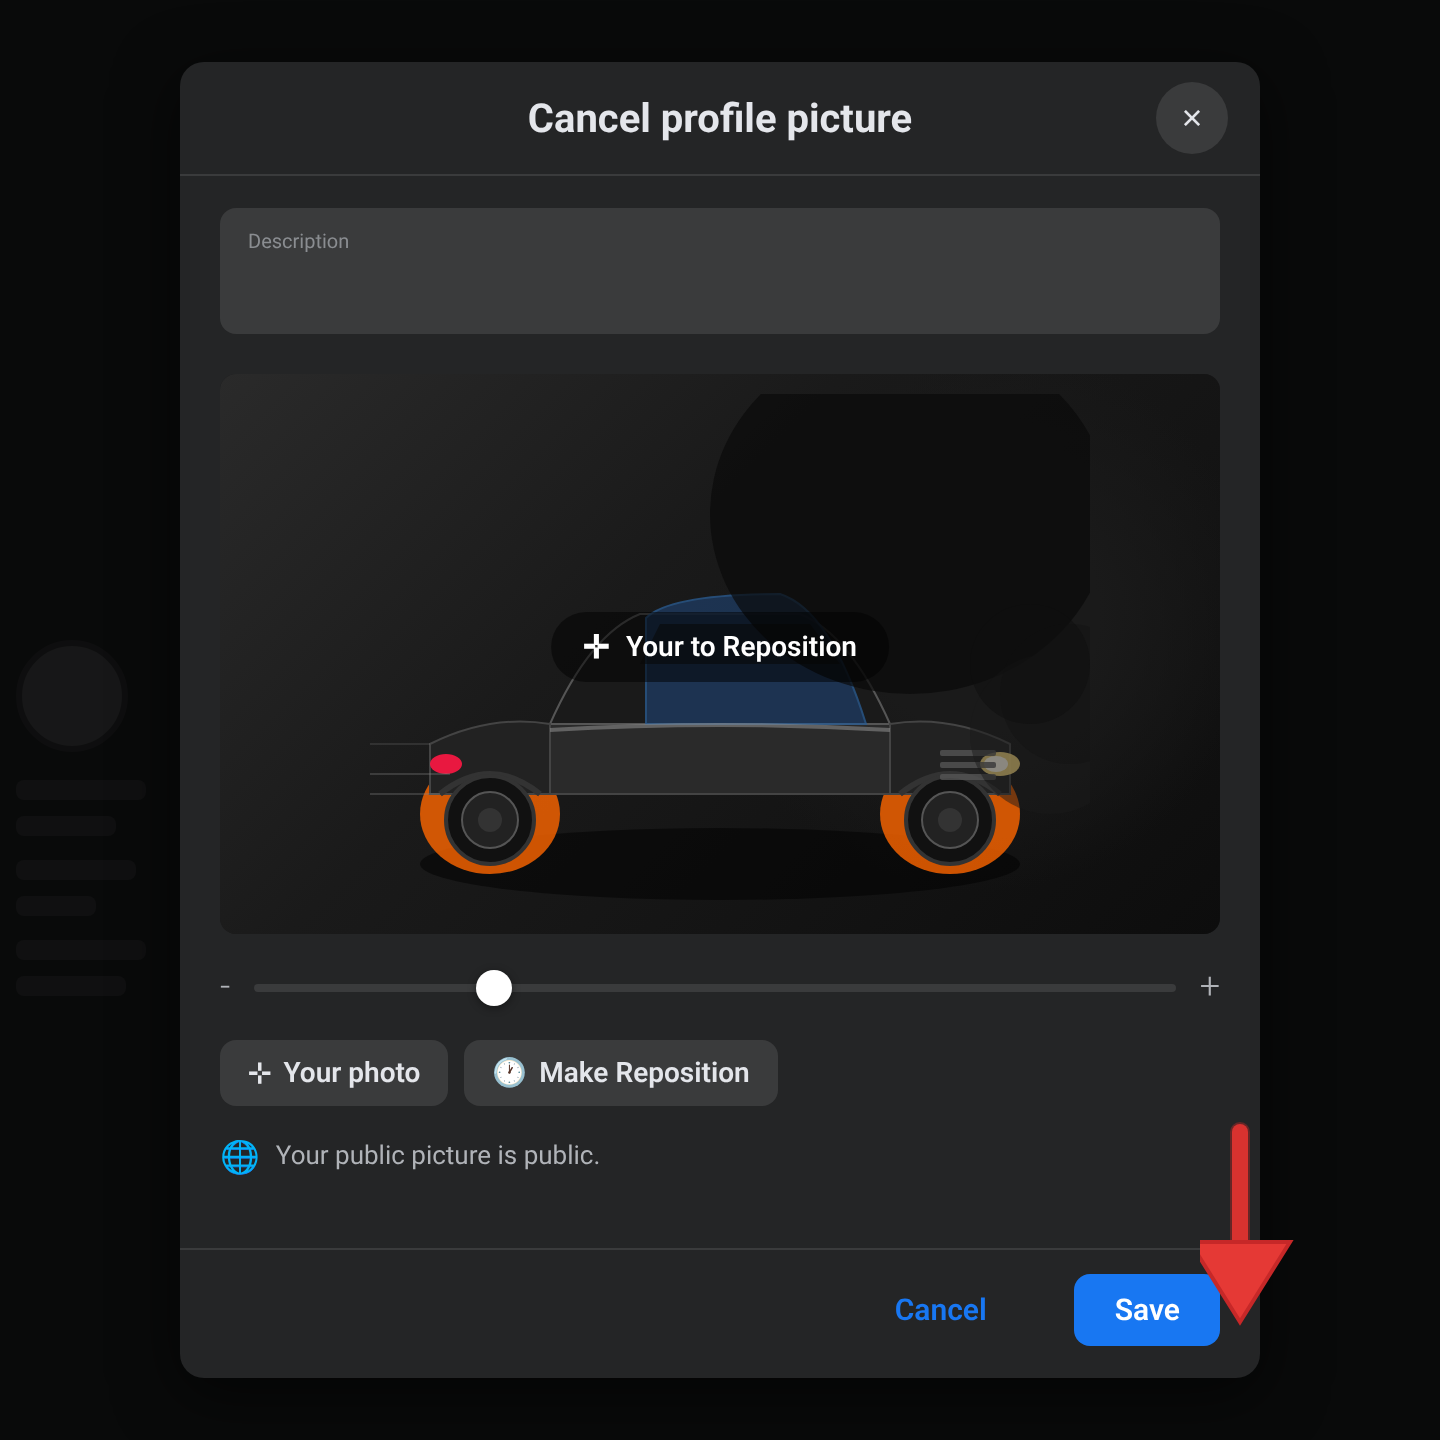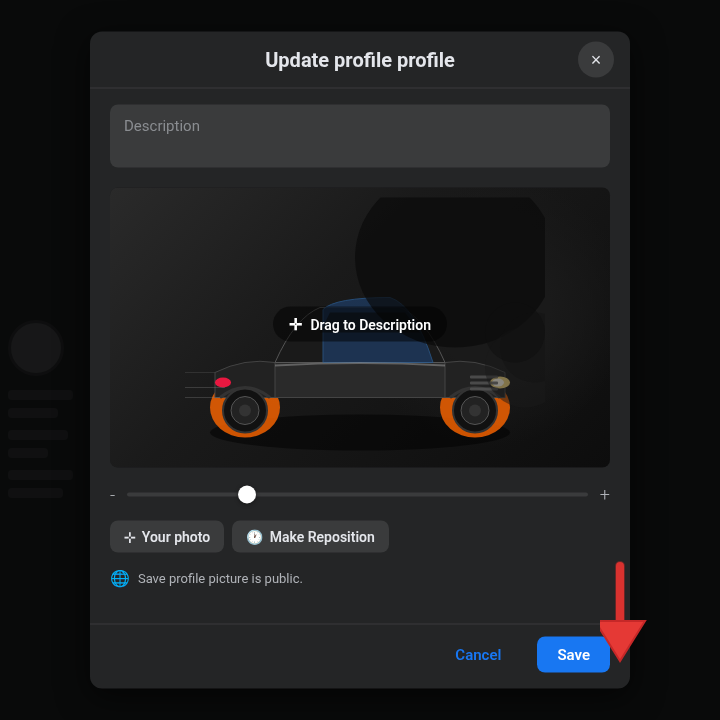--- a/index.html
+++ b/index.html
@@ -81,21 +81,21 @@
     }
 
     
     .description-input {
       width: 100%;
       background: #3a3b3c;
       border: none;
       border-radius: 8px;
       padding: 12px 14px;
       color: #8a8d91;
-      font-size: 15px;
+      font-size: 10px;
       outline: none;
       resize: none;
       height: 63px;
       font-family: inherit;
     }
 
     .description-input::placeholder { color: #8a8d91; }
 
     
     .image-container {
@@ -252,21 +252,21 @@
 
     .globe-icon {
       font-size: 16px;
     }
 
     
     .modal-footer {
       display: flex;
       align-items: center;
       justify-content: flex-end;
-      gap: 20px;
+      gap: 4px;
       padding: 12px 20px 16px;
       border-top: 1px solid #3a3b3c;
     }
 
     .cancel-btn {
       padding: 9px 16px;
       background: transparent;
       border: none;
       border-radius: 8px;
       color: #1877f2;
@@ -279,20 +279,21 @@
     .save-btn {
       padding: 9px 20px;
       background: #1877f2;
       border: none;
       border-radius: 8px;
       color: #fff;
       font-size: 15px;
       font-weight: 600;
       cursor: pointer;
       font-family: inherit;
+      margin-left: 24px;
     }
 
     
     .red-arrow {
       position: absolute;
       right: 40px;
       bottom: 50px;
       z-index: 30;
       pointer-events: none;
     }
@@ -339,21 +340,21 @@
 <div class="bg-text-line" style="left:8px;top:430px;width:60px;"></div>
 <div class="bg-text-line" style="left:8px;top:448px;width:40px;"></div>
 <div class="bg-text-line" style="left:8px;top:470px;width:65px;"></div>
 <div class="bg-text-line" style="left:8px;top:488px;width:55px;"></div>
 
 <div class="modal-backdrop"></div>
 
 <div class="modal">
 
   <div class="modal-header">
-    <span class="modal-title">Update profile profile</span>
+    <span class="modal-title">Cancel profile picture</span>
     <button class="modal-close">×</button>
   </div>
 
   <div class="modal-body">
 
     
     <textarea class="description-input" placeholder="Description" style=""></textarea>
 
     
     <div class="image-container">
@@ -417,21 +418,21 @@
             <ellipse cx="280" cy="60" rx="100" ry="90" fill="#0a0a0a" opacity="0.7"></ellipse>
 
             <circle cx="350" cy="170" r="40" fill="#1a1a1a" opacity="0.5"></circle>
             <circle cx="360" cy="150" r="35" fill="#111" opacity="0.4"></circle>
             <circle cx="340" cy="135" r="30" fill="#0d0d0d" opacity="0.5"></circle>
           </svg>
         </div>
 
         <div class="drag-overlay">
           <span class="drag-icon">✛</span>
-          <span>Drag to Description</span>
+          <span>Your to Reposition</span>
         </div>
       </div>
     </div>
 
     
     <div class="zoom-slider-row">
       <span class="zoom-minus">-</span>
       <input type="range" class="zoom-slider" min="0" max="100" value="25" style="">
       <span class="zoom-plus">+</span>
     </div>
@@ -444,21 +445,21 @@
       </button>
       <button class="action-btn">
         <span class="action-btn-icon">🕐</span>
         <span>Make Reposition</span>
       </button>
     </div>
 
     
     <div class="public-notice">
       <span class="globe-icon">🌐</span>
-      <span>Save profile picture is public.</span>
+      <span>Your public picture is public.</span>
     </div>
 
   </div>
 
   <div class="modal-footer">
     <button class="cancel-btn">Cancel</button>
     <button class="save-btn">Save</button>
   </div>
 
 </div>

